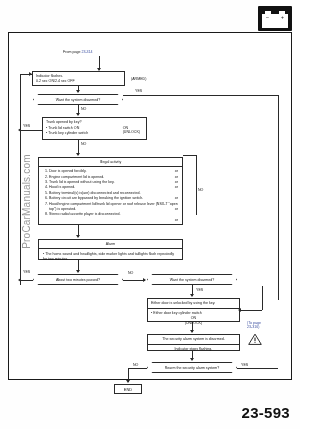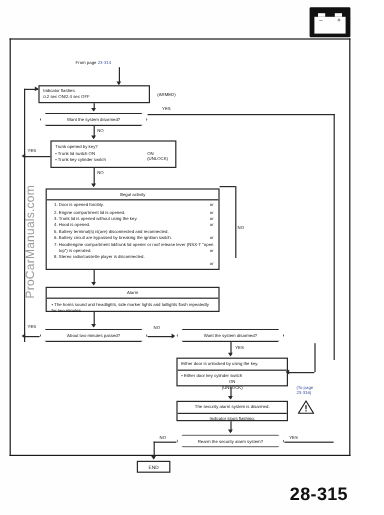--- a/index.html
+++ b/index.html
@@ -181,21 +181,21 @@
       <div class="sign m">–</div>
       <div class="sign p">+</div>
     </div>
   </div>
 
   <div class="frame"></div>
   <div class="frame-bottom"></div>
 
   <div class="watermark">ProCarManuals.com</div>
 
-  <div class="page-number">28-315</div>
+  <div class="page-number">23-593</div>
 
   <div class="lbl" style="left:63px; top:50px;">
     <span>From page </span><span class="blue-link" style="color:#3b4fa0">23-314</span>
   </div>
   <div class="ln v" style="left:99px; top:56px; height:14px;"></div>
   <div class="arw down" style="left:97px; top:68px;"></div>
 
   <div class="node plain" style="left:32px; top:71px; width:93px; height:15px;">
     <div>Indicator flashes.</div>
     <div>0.2 sec ON/2.4 sec OFF</div>

